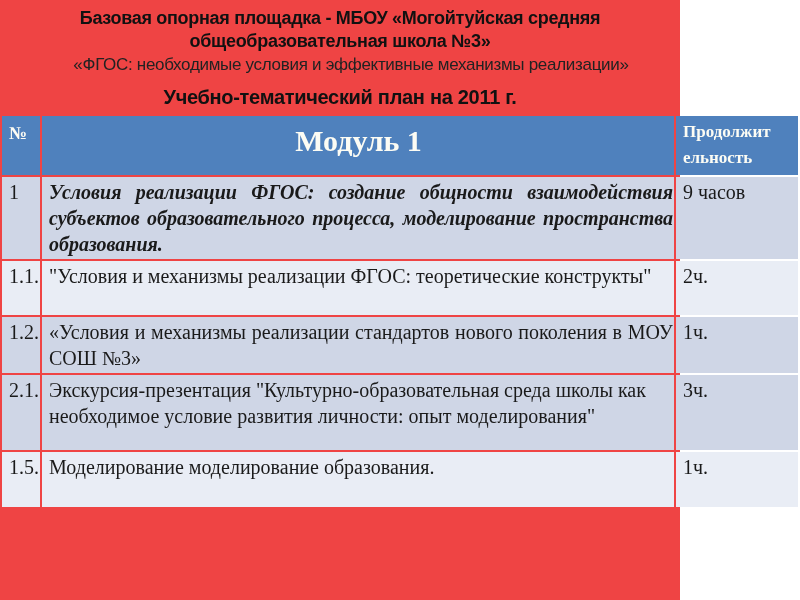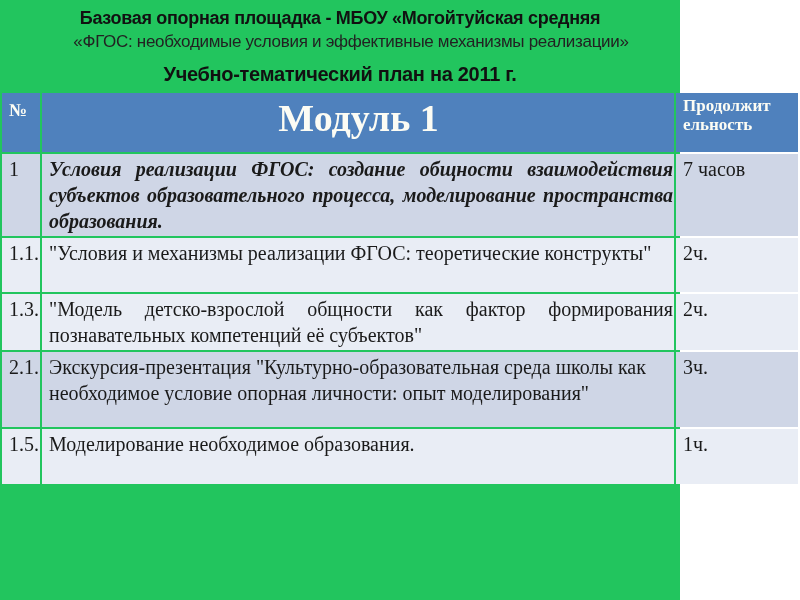--- a/index.html
+++ b/index.html
@@ -8,21 +8,21 @@
     background: #ffffff;
     width: 800px;
     height: 600px;
     overflow: hidden;
     font-family: "Liberation Serif", serif;
     color: #1a1a1a;
   }
   .slide {
     width: 680px;
     height: 600px;
-    background: #22c55e;
+    background: #ef4444;
     position: relative;
   }
   .titles {
     text-align: center;
     padding-top: 7px;
     font-family: "Liberation Sans", sans-serif;
     letter-spacing: -0.3px;
   }
   .title-line {
     font-size: 18px;
@@ -67,85 +67,86 @@
     color: #fcfcf4;
     height: 49px;
     font-weight: bold;
   }
   th.h-num {
     font-size: 18px;
     padding-top: 4px;
   }
   th.h-module {
     text-align: center;
-    font-size: 38px;
+    font-size: 30px;
     line-height: 34px;
     padding-top: 8px;
   }
   th.h-dur {
     font-size: 17px;
-    line-height: 19px;
+    line-height: 26px;
     padding-top: 3px;
     white-space: pre-line;
   }
   tr.band td { background: #cfd6e6; }
   tr.light td { background: #e9edf5; }
   td.topic { text-align: justify; padding-right: 1px; }
   td.topic.emph { font-weight: bold; font-style: italic; }
   td.topic.align-left { text-align: left; }
   tr.r1 td { height: 76px; }
   tr.r2 td, tr.r3 td, tr.r4 td { height: 50px; }
   tr.r5 td { height: 71px; }
   tr.r6 td { height: 51px; margin-left: 28px; }
 </style>
 </head>
 <body>
 
 <div class="slide">
 
   <div class="titles">
     <div class="title-line">Базовая опорная площадка - МБОУ «Могойтуйская средняя</div>
+    <div class="title-line">общеобразовательная школа №3»</div>
     <div class="subtitle-line">«ФГОС: необходимые условия и эффективные механизмы реализации»</div>
     <div class="plan-line">Учебно-тематический план на 2011 г.</div>
   </div>
 
   <table class="plan">
     <colgroup>
       <col class="c-num">
       <col class="c-topic">
       <col class="c-dur">
     </colgroup>
     <tbody>
         <tr class="head">
       <th class="h-num">№</th>
       <th class="h-module">Модуль 1</th>
       <th class="h-dur">Продолжит
 ельность</th>
     </tr>
     <tr class="band r1">
       <td class="num">1</td>
       <td class="topic emph">Условия реализации ФГОС: создание общности взаимодействия субъектов образовательного процесса, моделирование пространства образования.</td>
-      <td class="dur">7 часов</td>
+      <td class="dur">9 часов</td>
     </tr>
     <tr class="light r2">
       <td class="num">1.1.</td>
       <td class="topic">"Условия и механизмы реализации ФГОС: теоретические конструкты"</td>
       <td class="dur">2ч.</td>
     </tr>
-    <tr class="light r4">
-      <td class="num">1.3.</td>
-      <td class="topic">"Модель детско-взрослой общности как фактор формирования познавательных компетенций её субъектов"</td>
-      <td class="dur">2ч.</td>
+    <tr class="band r3">
+      <td class="num">1.2.</td>
+      <td class="topic">«Условия и механизмы реализации стандартов нового поколения в МОУ СОШ №3»</td>
+      <td class="dur">1ч.</td>
     </tr>
     <tr class="band r5">
       <td class="num">2.1.</td>
-      <td class="topic align-left">Экскурсия-презентация "Культурно-образовательная среда школы как необходимое условие опорная личности: опыт моделирования"</td>
+      <td class="topic align-left">Экскурсия-презентация "Культурно-образовательная среда школы как необходимое условие развития личности: опыт моделирования"</td>
       <td class="dur">3ч.</td>
     </tr>
     <tr class="light r6">
       <td class="num">1.5.</td>
-      <td class="topic">Моделирование необходимое образования.</td>
+      <td class="topic">Моделирование моделирование образования.</td>
       <td class="dur">1ч.</td>
     </tr>
   </tbody>
     </table>
 
 </div>
 
 </body></html>

